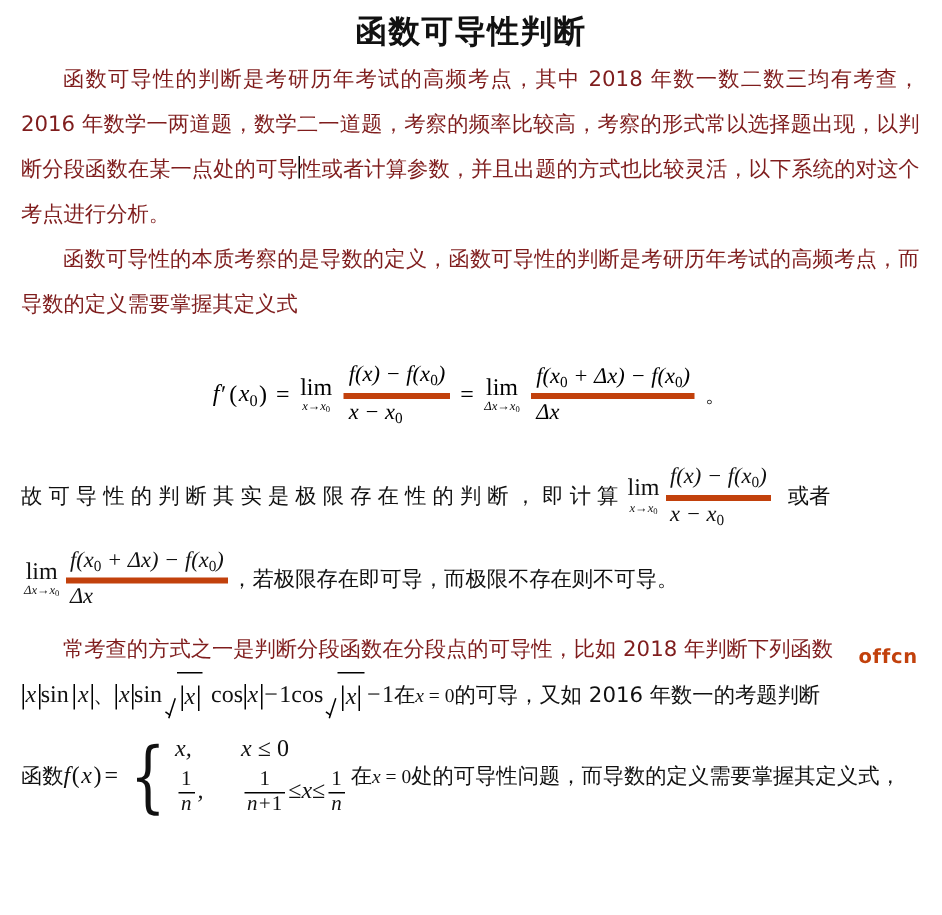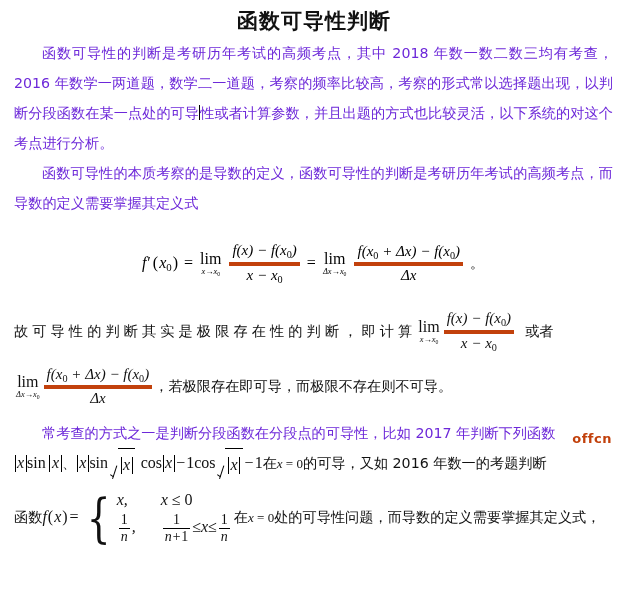--- a/index.html
+++ b/index.html
@@ -39,21 +39,21 @@
   
   .body-block {
     padding: 0 15px 0 14px;
   }
   p.para {
     margin: 0;
     font-size: 14.2px;
     line-height: 30px;
     text-align: justify;
     text-justify: inter-ideograph;
-    color: #6d28d9;
+    color: #7f1d1d;
     font-family: "DejaVu Sans", "Liberation Sans", sans-serif;
   }
   p.indent { text-indent: 28px; }
 
   .spaced {
     letter-spacing: 4.1px;
   }
 
   
   .caret {
@@ -73,21 +73,21 @@
     white-space: nowrap;
   }
   .math .up { font-style: normal; }
   .mi { font-style: italic; }
   .mn { font-style: normal; }
   .mo { font-style: normal; padding: 0 1px; }
 
   .frac {
     display: inline-block;
     vertical-align: middle;
-    text-align: center;
+    text-align: left;
     line-height: 1.18;
     margin: 0 2px;
     font-size: 15px;
   }
   .frac .num { display: block; padding: 0 3px 1px 3px; }
   .frac .den { display: block; padding: 1px 3px 0 3px; border-top: 4px solid #c2410c; }
 
   .lim {
     display: inline-block;
     vertical-align: middle;
@@ -259,21 +259,21 @@
     </div>
 
     <div class="mixed-line block-line">
       <span class="spaced">故可导性的判断其实是极限存在性的判断</span><span class="spaced">，即计算</span><span class="math"><span class="lim"><span class="op">lim</span><span class="sub"><span class="mi">x</span>→<span class="mi">x</span><span class="sub0">0</span></span></span><span class="frac"><span class="num"><span class="mi">f</span>(<span class="mi">x</span>) − <span class="mi">f</span>(<span class="mi">x</span><span class="sub0 mn">0</span>)</span><span class="den"><span class="mi">x</span> − <span class="mi">x</span><span class="sub0 mn">0</span></span></span></span>&nbsp;&nbsp;<span>或者</span>
     </div>
 
     <div class="mixed-line block-line" style="padding-top:10px;">
       <span class="math"><span class="lim"><span class="op">lim</span><span class="sub">Δ<span class="mi">x</span>→<span class="mi">x</span><span class="sub0">0</span></span></span><span class="frac"><span class="num"><span class="mi">f</span>(<span class="mi">x</span><span class="sub0 mn">0</span> + Δ<span class="mi">x</span>) − <span class="mi">f</span>(<span class="mi">x</span><span class="sub0 mn">0</span>)</span><span class="den">Δ<span class="mi">x</span></span></span></span><span>，若极限存在即可导，而极限不存在则不可导。</span>
     </div>
 
-    <p class="para indent" style="padding-top:8px;">常考查的方式之一是判断分段函数在分段点的可导性，比如 2017 年判断下列函数</p>
+    <p class="para indent" style="padding-top:8px;">常考查的方式之一是判断分段函数在分段点的可导性，比如 2018 年判断下列函数</p>
 
     <div class="mixed-line">
       <span class="math"><span class="abs"><span class="mi">x</span></span><span class="up">sin</span> <span class="abs"><span class="mi">x</span></span></span><span>、</span><span class="math"><span class="abs"><span class="mi">x</span></span><span class="up">sin</span><span class="sqrt"><span class="tick"></span><span class="radicand"><span class="abs"><span class="mi">x</span></span></span></span></span>&nbsp;<span class="math"><span class="up">cos</span><span class="abs"><span class="mi">x</span></span><span class="mo">−</span><span class="mn">1</span><span class="up">cos</span><span class="sqrt"><span class="tick"></span><span class="radicand"><span class="abs"><span class="mi">x</span></span></span></span><span class="mo">−</span><span class="mn">1</span></span><span>在</span><span class="inline-math"><span class="mi">x</span> <span class="mn">= 0</span></span><span>的可导，又如 2016 年数一的考题判断</span>
     </div>
 
     <div class="mixed-line" style="padding-top:10px;">
       <span>函数</span><span class="math"><span class="mi">f</span><span class="mo">(</span><span class="mi">x</span><span class="mo">)</span><span class="mo">=</span><span class="cases">
             <span class="brace">{</span>
             <span class="rows">
               <span class="row"><span class="lhs"><span class="mi">x</span>,</span><span class="rhs"><span class="mi">x</span> <span class="mn">≤ 0</span></span></span>

